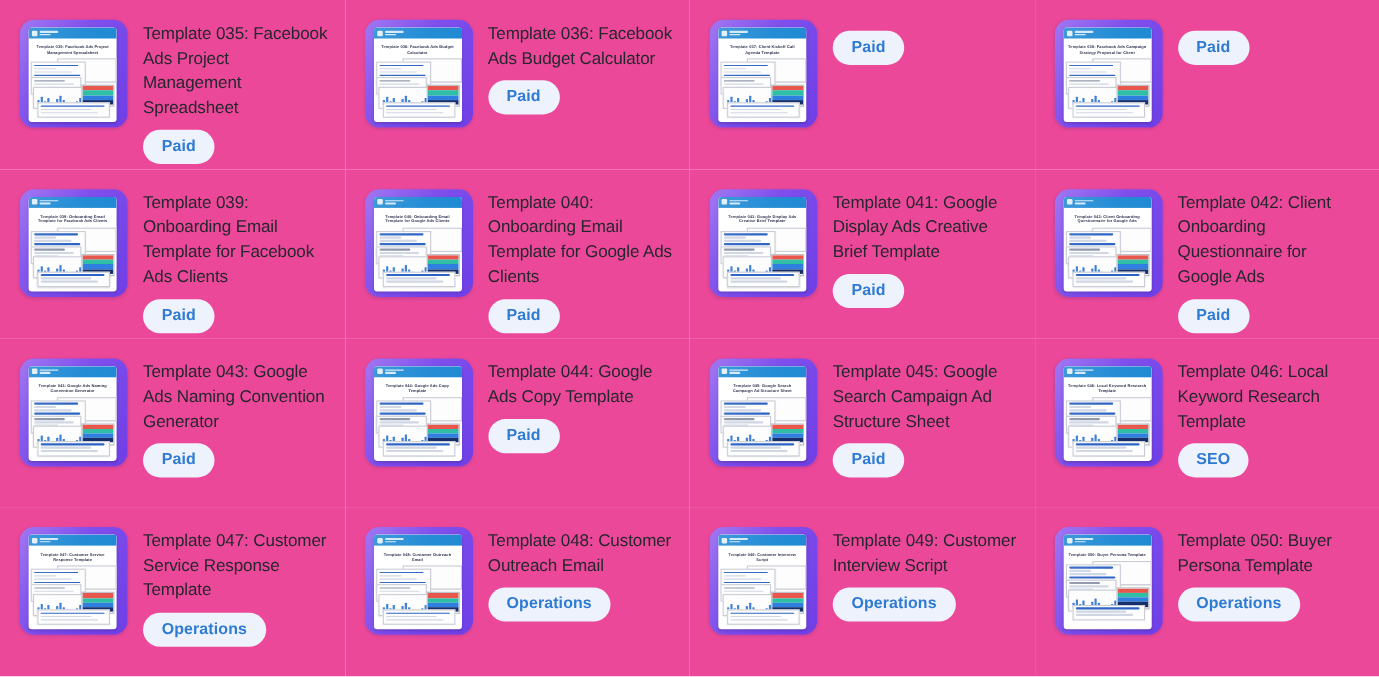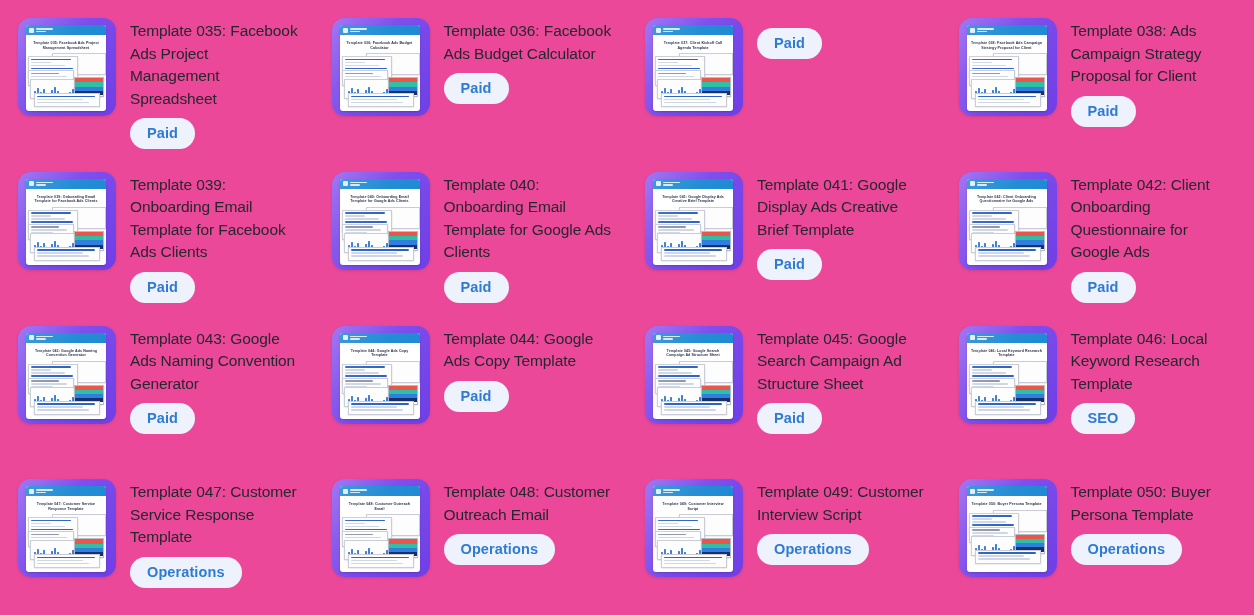--- a/index.html
+++ b/index.html
@@ -425,21 +425,20 @@
           <div class="sheet sheet-long">
             <div class="row-line blue" style="width:58px"></div>
             <div class="row-line" style="width:46px"></div>
             <div class="row-line" style="width:52px"></div>
           </div>
         </div>
       </div>
       <div class="sheen"></div>
     </div>
     <div class="info">
-      <div class="title">Template 038: Ads Campaign Strategy Proposal for Client</div>
       <span class="badge">Paid</span>
     </div>
   </div>
 
   <div class="card">
     <div class="thumb">
       <div class="doc">
         <div class="doc-bar">
           <span class="logo-sq"></span>
           <span class="bar-lines">

